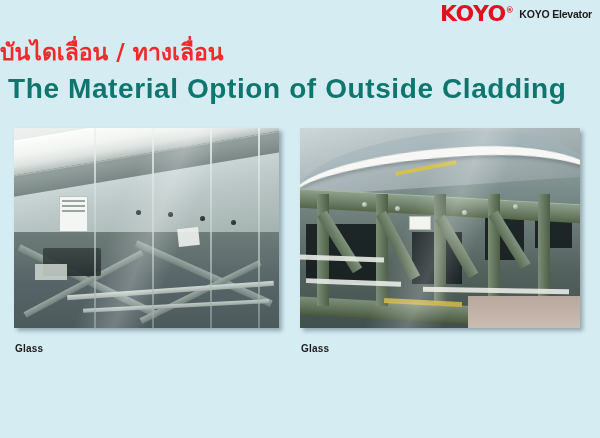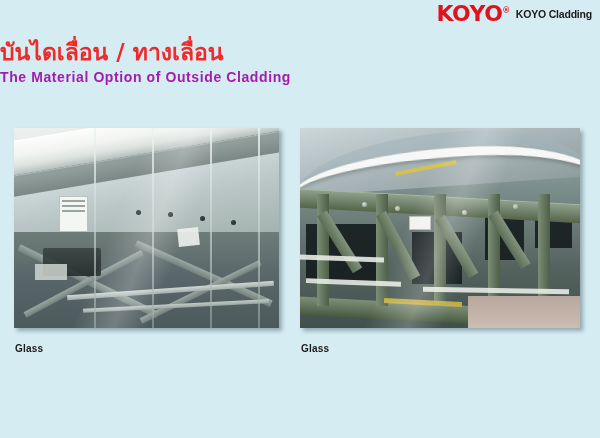--- a/index.html
+++ b/index.html
@@ -33,22 +33,22 @@
   
   .title-block{
     position:absolute;top:39px;left:0;right:0;text-align:left;
   }
   .title-thai{
     color:#ef2a2a;font-size:23px;font-weight:bold;line-height:1.15;
     font-family:"DejaVu Sans","Liberation Sans",sans-serif;
     margin:0 0 4px 0;
   }
   .title-en{
-    color:#a21caf;font-size:14px;font-weight:bold;line-height:1.15;
-    letter-spacing:0.6px;margin:0;
+    color:#0f766e;font-size:28px;font-weight:bold;line-height:1.15;
+    letter-spacing:0.6px;margin:8px;
     font-family:"Liberation Sans","DejaVu Sans",sans-serif;
   }
 
   
   .photo{
     position:absolute;overflow:hidden;
     box-shadow:3px 3px 4px rgba(40,60,70,.38);
     background:#6b7d80;
   }
   .photo-left{left:14px;top:128px;width:265px;height:200px;}
@@ -213,21 +213,21 @@
   .cap-left{left:15px;top:343px;}
   .cap-right{left:301px;top:343px;}
 </style>
 </head>
 <body>
 
 <div class="slide">
 
   <div class="brand">
     <span class="brand-logo"><span>KOYO</span><sup class="brand-reg">®</sup></span>
-    <span class="brand-name">KOYO Cladding</span>
+    <span class="brand-name">KOYO Elevator</span>
   </div>
 
   <div class="title-block">
     <p class="title-thai">บันไดเลื่อน / ทางเลื่อน</p>
     <p class="title-en">The Material Option of Outside Cladding</p>
   </div>
 
   <div class="photo photo-left">
     <div class="ph-inner">
       <div class="L-sky"></div>

